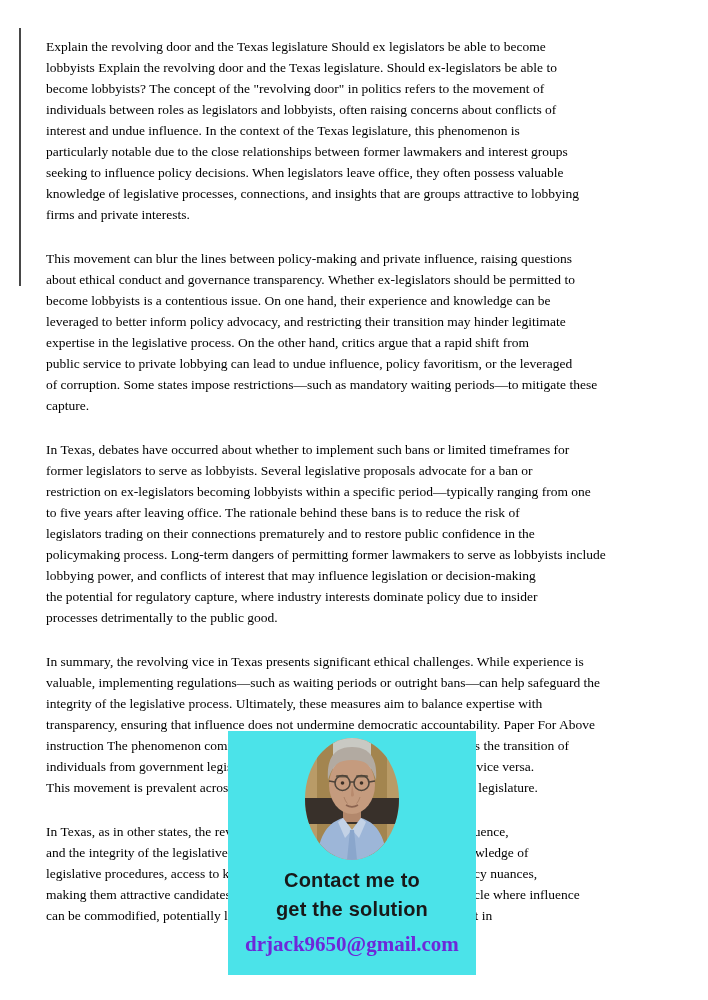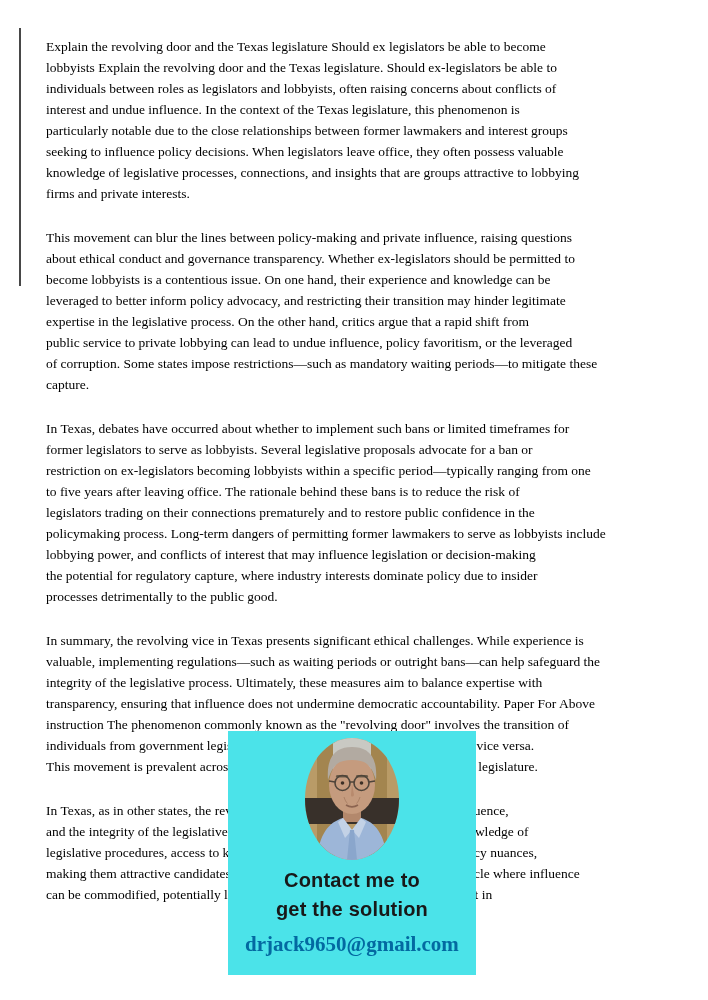--- a/index.html
+++ b/index.html
@@ -73,20 +73,21 @@
 <body>
 
 <div class="page">
 
   <div class="quote-bar" style="background: rgb(71, 71, 71);"></div>
 
   <div class="doc-text">
       <div class="paragraph">
         <div class="line">Explain the revolving door and the Texas legislature Should ex legislators be able to become</div>
         <div class="line">lobbyists Explain the revolving door and the Texas legislature. Should ex-legislators be able to</div>
+        <div class="line">become lobbyists? The concept of the "revolving door" in politics refers to the movement of</div>
         <div class="line">individuals between roles as legislators and lobbyists, often raising concerns about conflicts of</div>
         <div class="line">interest and undue influence. In the context of the Texas legislature, this phenomenon is</div>
         <div class="line">particularly notable due to the close relationships between former lawmakers and interest groups</div>
         <div class="line">seeking to influence policy decisions. When legislators leave office, they often possess valuable</div>
         <div class="line">knowledge of legislative processes, connections, and insights that are groups attractive to lobbying</div>
         <div class="line">firms and private interests.</div>
       </div>
       <div class="paragraph">
         <div class="line">This movement can blur the lines between policy-making and private influence, raising questions</div>
         <div class="line">about ethical conduct and governance transparency. Whether ex-legislators should be permitted to</div>
@@ -160,16 +161,16 @@
           <path d="M39 59 C40 62 41 64 42.5 65.5" stroke="#ab8166" stroke-width="1" fill="none"></path>
           <path d="M55 59 C54 62 53 64 51.5 65.5" stroke="#ab8166" stroke-width="1" fill="none"></path>
           <path d="M41 67 C45 69.5 49 69.5 53 67" stroke="#8c6450" stroke-width="1.6" fill="none"></path>
         </g>
       </svg>
     </div>
     <div class="promo-heading" style="color: rgb(24, 24, 24);">
       <div>Contact me to</div>
       <div>get the solution</div>
     </div>
-    <div class="promo-email" style="color: #0369a1;">drjack9650@gmail.com</div>
+    <div class="promo-email" style="color: #6d28d9;">drjack9650@gmail.com</div>
   </div>
 
 </div>
 
 </body></html>

